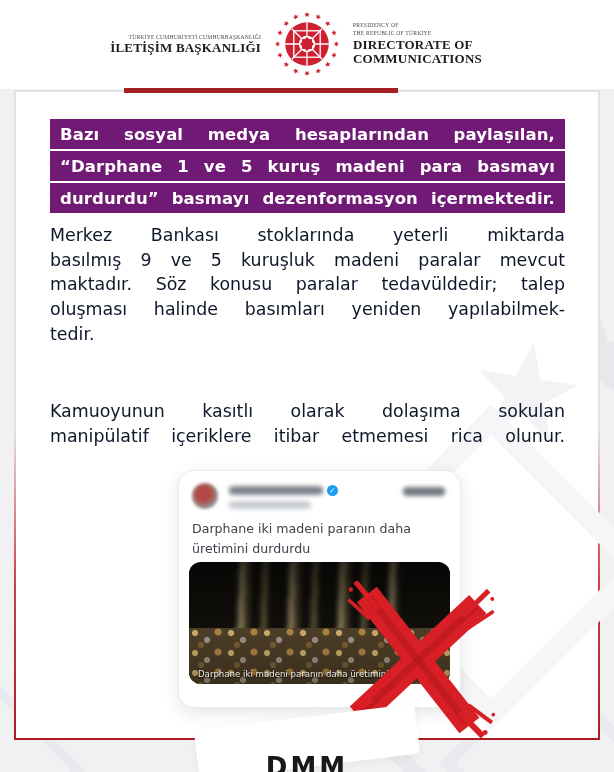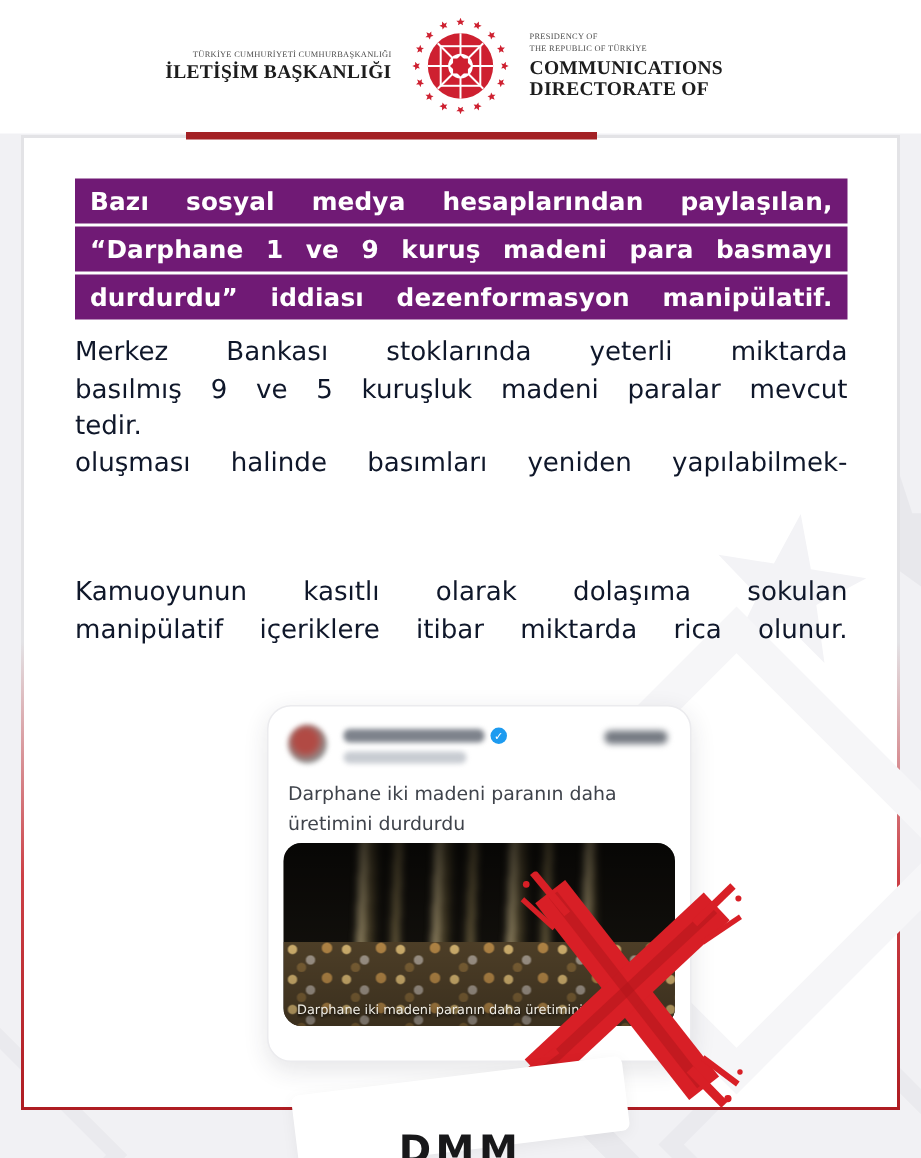--- a/index.html
+++ b/index.html
@@ -39,21 +39,21 @@
   .wm2 { left:360px; top:360px; width:230px; height:230px; border:22px solid #f6f6f8; transform:rotate(45deg); }
 
   .headline { position:absolute; left:34px; right:33px; top:27px; z-index:2; }
   .hl-bar {
     background:#701a75; color:#ffffff; font-weight:bold; font-size:16.5px;
     letter-spacing:0.1px; padding:6px 10px 5px; margin-bottom:2px;
     text-align:justify; text-align-last:justify;
   }
   .para { position:absolute; left:34px; right:33px; color:#0f172a; font-size:17.4px; line-height:24.7px; z-index:2; }
   .p1 { top:131px; }
-  .p2 { top:291px; }
+  .p2 { top:307px; }
   .line { text-align:justify; text-align-last:justify; }
   .line.left { text-align-last:left; }
 
   
   .tweet {
     position:absolute; left:162px; top:378px; width:283px; height:238px;
     background:#ffffff; border:1px solid #ebebee; border-radius:16px;
     box-shadow:0 5px 16px rgba(40,40,60,0.12); z-index:3;
   }
   .tw-head { position:absolute; top:12px; left:13px; right:13px; height:30px; }
@@ -156,49 +156,50 @@
       </g>
       <circle cx="50" cy="50" r="12.5" fill="#ffffff"></circle>
       <g fill="#ce2030">
         <rect x="42.5" y="42.5" width="15" height="15"></rect>
         <rect x="42.5" y="42.5" width="15" height="15" transform="rotate(45 50 50)"></rect>
       </g>
     </svg>
     <div class="h-right">
       <div class="h-small">PRESIDENCY OF</div>
       <div class="h-small">THE REPUBLIC OF TÜRKİYE</div>
+      <div class="h-large">DIRECTORATE OF</div>
       <div class="h-large">COMMUNICATIONS</div>
-      <div class="h-large">DIRECTORATE OF</div>
     </div>
   </div>
 
   <div class="card">
     <div class="top-accent"></div>
 
     <svg class="wm wm1" width="104" height="104" viewBox="0 0 100 100">
       <path d="M50,2 L62,36 L98,36 L69,58 L80,94 L50,72 L20,94 L31,58 L2,36 L38,36 Z" fill="#f3f3f6"></path>
     </svg>
     <div class="wm wm2"></div>
 
     <div class="headline">
       <div class="hl-bar">Bazı sosyal medya hesaplarından paylaşılan,</div>
-      <div class="hl-bar">“Darphane 1 ve 9 kuruş madeni para basmayı</div>
-      <div class="hl-bar">durdurdu” iddiası dezenformasyon manipülatif.</div>
+      <div class="hl-bar">“Darphane 1 ve 5 kuruş madeni para basmayı</div>
+      <div class="hl-bar">durdurdu” basmayı dezenformasyon içermektedir.</div>
     </div>
 
     <div class="para p1">
       <div class="line">Merkez Bankası stoklarında yeterli miktarda</div>
       <div class="line">basılmış 9 ve 5 kuruşluk madeni paralar mevcut</div>
+      <div class="line">maktadır. Söz konusu paralar tedavüldedir; talep</div>
+      <div class="line">oluşması halinde basımları yeniden yapılabilmek-</div>
       <div class="line left">tedir.</div>
-      <div class="line">oluşması halinde basımları yeniden yapılabilmek-</div>
     </div>
 
     <div class="para p2">
       <div class="line">Kamuoyunun kasıtlı olarak dolaşıma sokulan</div>
-      <div class="line">manipülatif içeriklere itibar miktarda rica olunur.</div>
+      <div class="line">manipülatif içeriklere itibar etmemesi rica olunur.</div>
     </div>
 
     <div class="tweet">
       <div class="tw-head">
         <div class="avatar"></div>
         <div class="nm-row">
           <div class="nm-bar"></div>
           <div class="badge">✓</div>
         </div>
         <div class="hd-bar"></div>

